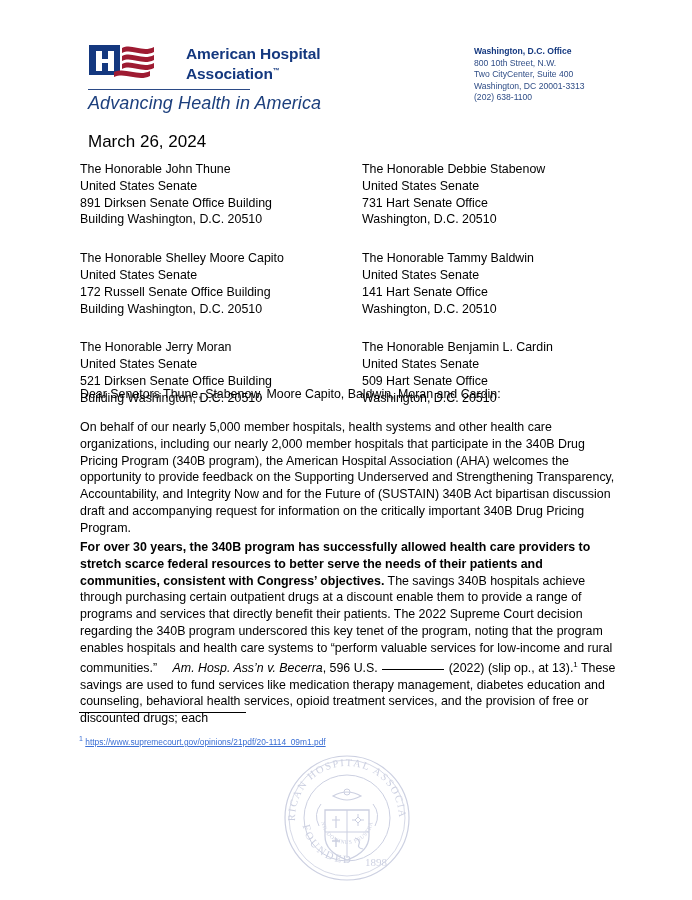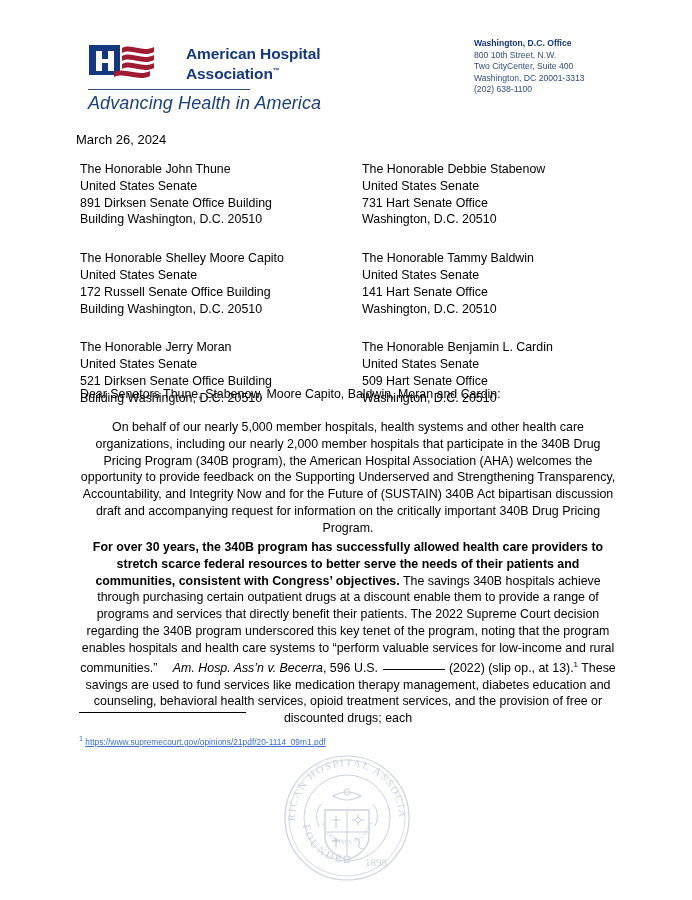--- a/index.html
+++ b/index.html
@@ -60,37 +60,37 @@
     font-style: italic;
     font-size: 18px;
     color: #1c3f7d;
     letter-spacing: 0.1px;
   }
 
   
   .office-block {
     position: absolute;
     right: 73px;
-    top: 38px;
+    top: 46px;
     width: 145px;
     font-size: 8.6px;
     line-height: 11.6px;
     color: #2f4d86;
   }
   .office-block .office-title {
     font-weight: bold;
     color: #14387F;
   }
 
   
   .date {
     position: absolute;
-    left: 76px;
+    left: 88px;
     top: 132px;
-    font-size: 13px;
+    font-size: 17px;
   }
   .recipients {
     position: absolute;
     left: 80px;
     top: 161px;
     width: 540px;
   }
   .rec-row {
     display: flex;
     margin-bottom: 22px;
@@ -108,21 +108,21 @@
     left: 80px;
     top: 387px;
     font-size: 12.4px;
   }
   .para {
     position: absolute;
     left: 80px;
     width: 536px;
     font-size: 12.4px;
     line-height: 16.8px;
-    text-align: center;
+    text-align: left;
   }
   #para1 { top: 419px; }
   #para2 { top: 539px; }
   .para b { font-weight: bold; }
   .para i { font-style: italic; margin-left: 12px; }
   .blank-line {
     display: inline-block;
     width: 62px;
     border-bottom: 1.5px solid #000;
     vertical-align: 2px;

